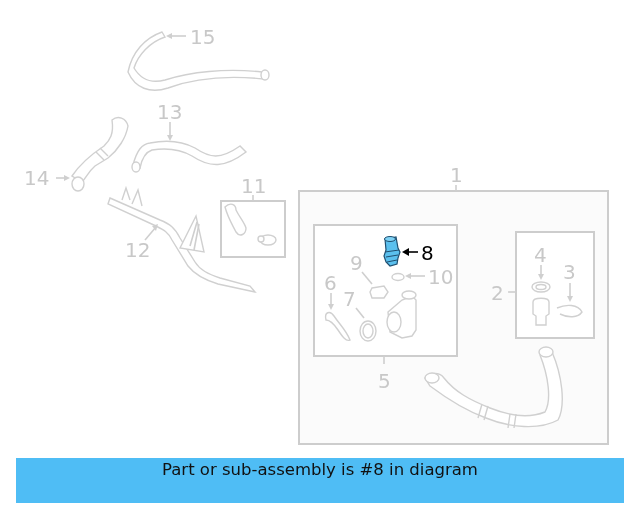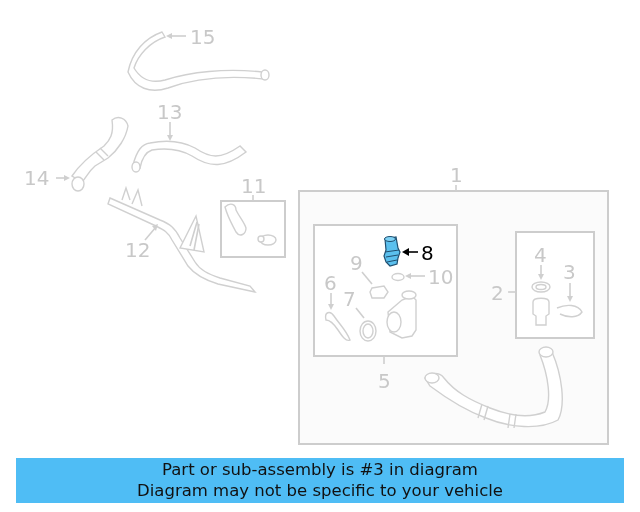--- a/index.html
+++ b/index.html
@@ -122,15 +122,14 @@
 
   <g>
     <path class="hose" d="M425,378 C430,372 440,372 444,378 C455,392 470,400 490,408 C510,416 530,418 545,412 C552,400 548,375 540,355 L552,352 C562,375 566,405 558,420 C540,430 510,428 486,418 C464,410 446,398 430,386 Z"></path>
     <ellipse class="hose" cx="546" cy="352" rx="7" ry="5"></ellipse>
     <ellipse class="hose" cx="432" cy="378" rx="7" ry="5"></ellipse>
     <path class="hose" d="M482,404 L478,418 M488,406 L484,420 M510,414 L508,428 M516,414 L514,428"></path>
   </g>
 </svg>
 
 <div id="banner">
-  <div>Part or sub-assembly is #3 in diagram</div>
-  <div>Diagram may not be specific to your vehicle</div>
+  <div>Part or sub-assembly is #8 in diagram</div>
 </div>
 
 </body></html>

